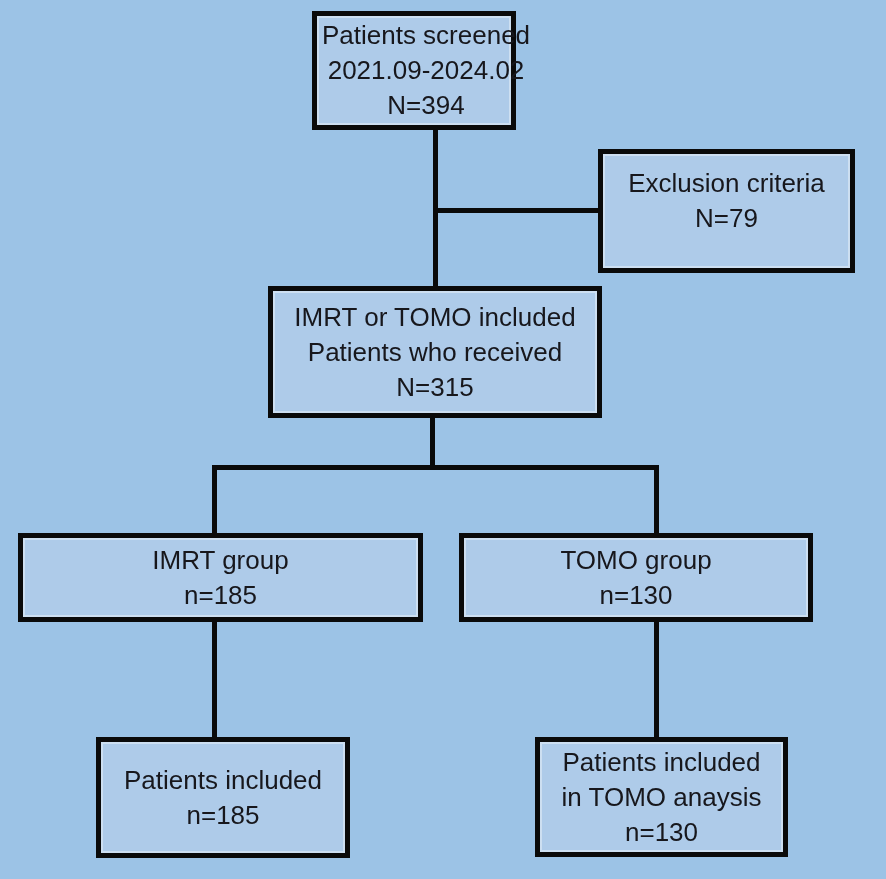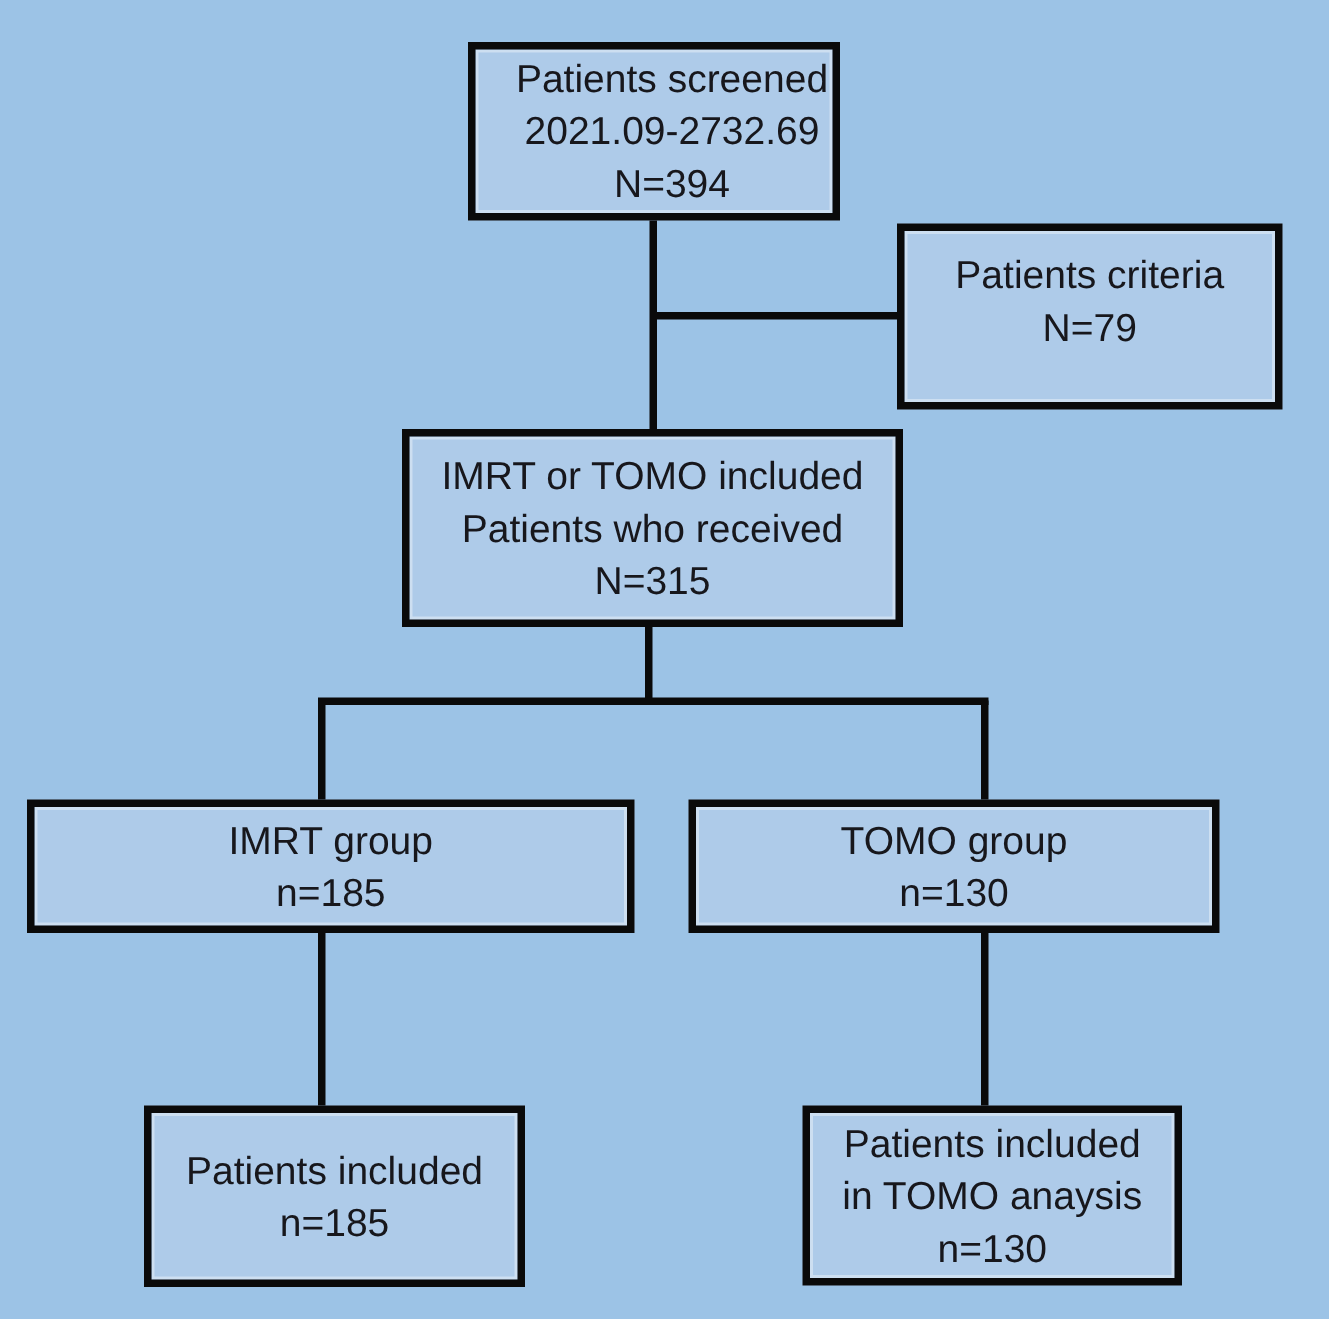--- a/index.html
+++ b/index.html
@@ -49,28 +49,28 @@
 
   <div class="connector" style="left:433px; top:129px; width:5px; height:159px;"></div>
   <div class="connector" style="left:436px; top:208px; width:163px; height:5px;"></div>
   <div class="connector" style="left:430px; top:416px; width:5px; height:52px;"></div>
   <div class="connector" style="left:212px; top:465px; width:447px; height:5px;"></div>
   <div class="connector" style="left:212px; top:467px; width:5px; height:68px;"></div>
   <div class="connector" style="left:654px; top:467px; width:5px; height:68px;"></div>
   <div class="connector" style="left:212px; top:620px; width:5px; height:119px;"></div>
   <div class="connector" style="left:654px; top:620px; width:5px; height:119px;"></div>
 
-  <div class="box" style="left:312px; top:28px; width:248px; height:119px;padding-left:24px;">
+  <div class="box" style="left:312px; top:11px; width:204px; height:119px;padding-left:24px;">
     <div class="txt-line">Patients screened</div>
-    <div class="txt-line">2021.09-2732.69</div>
+    <div class="txt-line">2021.09-2024.02</div>
     <div class="txt-line">N=394</div>
   </div>
 
   <div class="box top-align" style="left:598px; top:149px; width:257px; height:124px;">
-    <div class="txt-line">Patients criteria</div>
+    <div class="txt-line">Exclusion criteria</div>
     <div class="txt-line">N=79</div>
   </div>
 
   <div class="box" style="left:268px; top:286px; width:334px; height:132px;">
     <div class="txt-line">IMRT or TOMO included</div>
     <div class="txt-line">Patients who received</div>
     <div class="txt-line">N=315</div>
   </div>
 
   <div class="box" style="left:18px; top:533px; width:405px; height:89px;">

